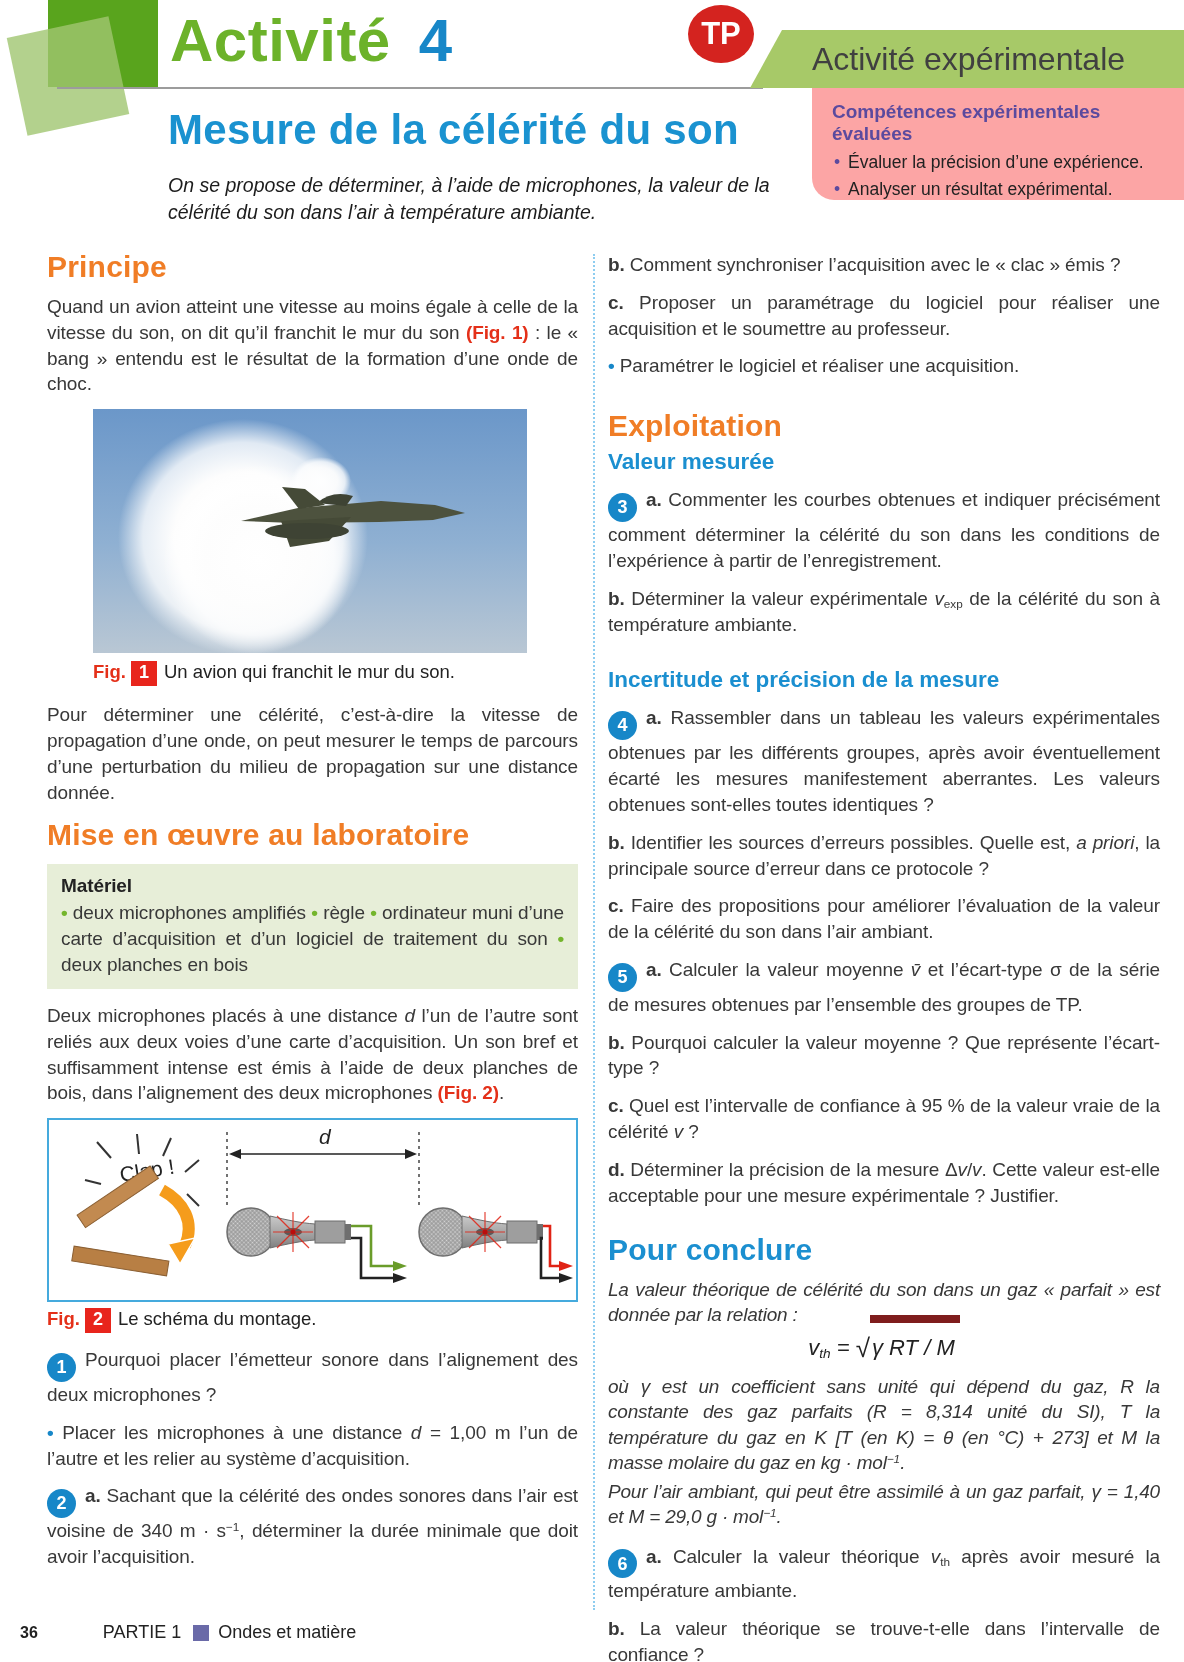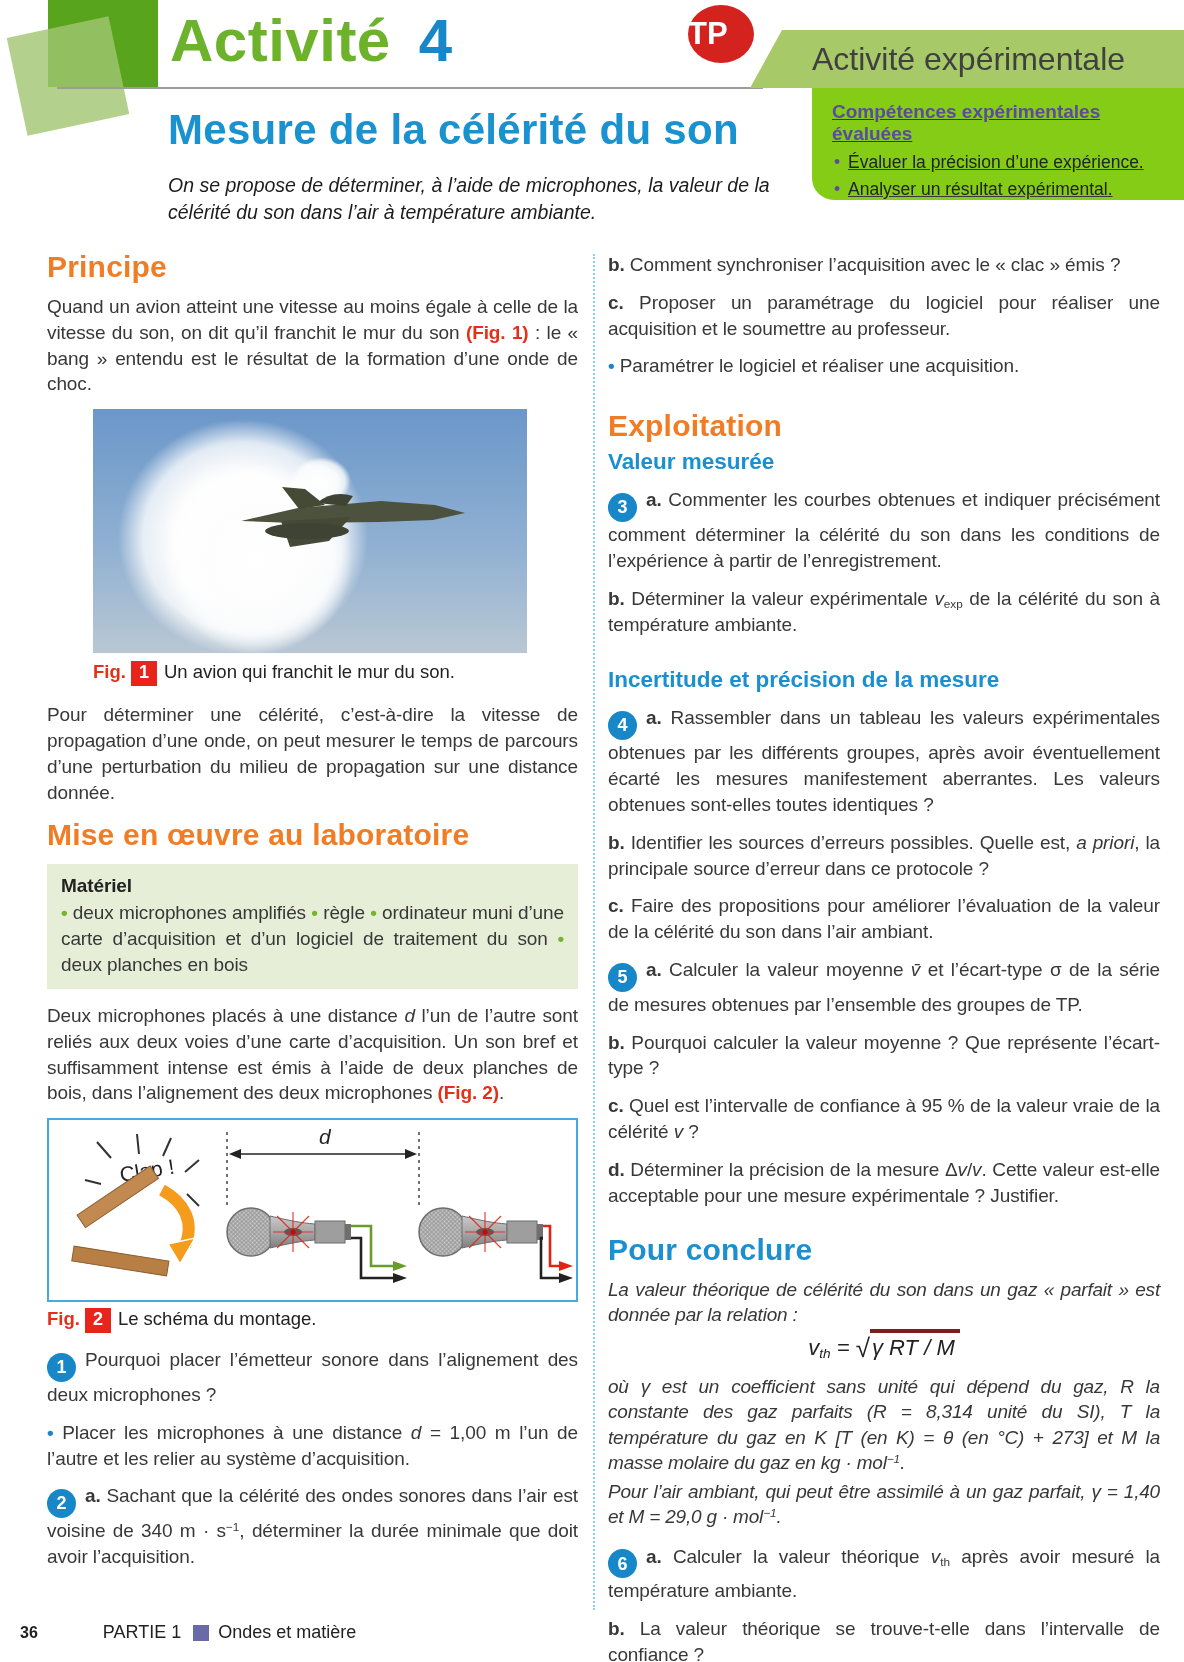--- a/index.html
+++ b/index.html
@@ -9,26 +9,26 @@
     overflow:hidden;
   }
   
   .deco-dark{position:absolute;left:48px;top:0;width:110px;height:87px;background:#59a41d;}
   .deco-light{position:absolute;left:16px;top:26px;width:104px;height:100px;background:rgba(160,198,112,.8);transform:rotate(-12deg);}
   .header-rule{position:absolute;left:57px;top:87px;width:706px;height:2px;background:#9c9c9c;}
   .activity-heading{position:absolute;left:170px;top:6px;font-size:60px;font-weight:bold;letter-spacing:.5px;}
   .activity-word{color:#6cb22a;}
   .activity-num{color:#1787c8;margin-left:28px;}
   .tp-badge{position:absolute;left:688px;top:5px;width:66px;height:58px;background:#d4231f;border-radius:50%;
-    color:#fff;font-weight:bold;font-size:31px;display:flex;align-items:center;justify-content:flex-start;z-index:3;}
+    color:#fff;font-weight:bold;font-size:31px;display:flex;align-items:center;justify-content:center;z-index:3;}
   .banner{position:absolute;left:750px;top:30px;width:434px;height:58px;background:#a7c968;
     clip-path:polygon(32px 0,100% 0,100% 100%,0 100%);display:flex;align-items:center;z-index:2;}
   .banner-label{color:#404040;font-weight:normal;font-size:32px;padding-left:62px;white-space:nowrap;}
-  .skills-box{position:absolute;left:812px;top:88px;width:372px;height:112px;background:#84cc16;
-    border-radius:0 0 0 22px;padding:13px 8px 8px 20px;box-sizing:border-box;text-decoration:underline;}
+  .skills-box{position:absolute;left:812px;top:88px;width:372px;height:112px;background:#fca5a5;
+    border-radius:0 0 0 22px;padding:13px 8px 8px 20px;box-sizing:border-box;}
   .skills-title{color:#5b4a9e;font-weight:bold;font-size:19px;margin-bottom:7px;}
   .skill-item{font-size:17.5px;color:#222;margin:3px 0 6px;padding-left:16px;position:relative;}
   .skill-item::before{content:"•";position:absolute;left:2px;color:#5b4a9e;}
   .main-title{position:absolute;left:168px;top:106px;font-size:42px;font-weight:bold;color:#1a92d0;letter-spacing:.3px;}
   .intro{position:absolute;left:168px;top:172px;width:625px;font-style:italic;font-size:19.5px;line-height:1.4;color:#1c1c1c;}
 
   
   .columns{position:absolute;left:47px;top:250px;width:1113px;height:1360px;display:flex;}
   .col-left{width:531px;flex:none;}
   .divider{flex:none;width:0;border-left:2px dotted #8ecdf0;margin:4px 13px 0 15px;}
@@ -59,21 +59,21 @@
   .fig-label{color:#e43019;font-weight:bold;}
   .fig-num{display:inline-block;background:#e8251c;color:#fff;font-weight:bold;font-size:18px;
     padding:1px 8px 3px;margin:0 7px 0 5px;}
   .materials{background:#e7eed8;padding:9px 14px 11px;margin:12px 0 14px;font-size:19px;line-height:1.36;text-align:justify;letter-spacing:-.1px;}
   .materials-title{font-weight:bold;color:#222;margin-bottom:2px;}
   .fig2-box{border:2px solid #45aadd;height:184px;margin:4px 0 6px;position:relative;box-sizing:border-box;background:#fff;}
   .fig2-box svg{display:block;}
 
   .formula{text-align:center;font-size:22px;font-style:italic;margin:6px 0 10px;color:#222;}
   .formula .rad{font-style:normal;font-size:26px;vertical-align:-2px;}
-  .formula .radicand{border-top:4px solid #7f1d1d;padding:2px 5px 0 2px;}
+  .formula .radicand{border-top:8px solid #7f1d1d;padding:12px 5px 0 2px;}
 
   
   .footer{position:absolute;left:20px;top:1622px;display:flex;align-items:center;font-size:18px;color:#222;}
   .page-num{font-weight:bold;font-size:16px;}
   .part-label{margin-left:65px;}
   .part-square{width:16px;height:16px;background:#6a6aa8;margin:0 9px 0 12px;}
 </style>
 </head>
 <body>
 

